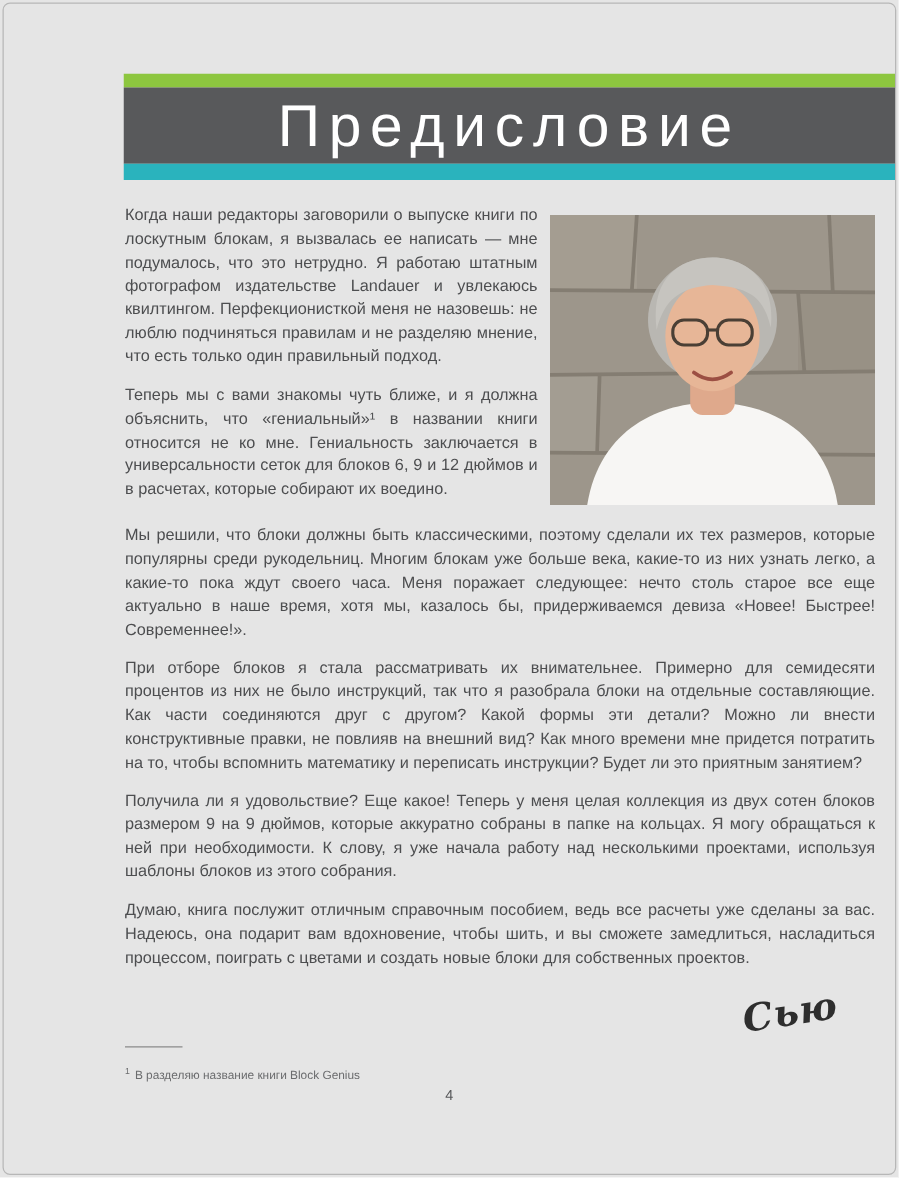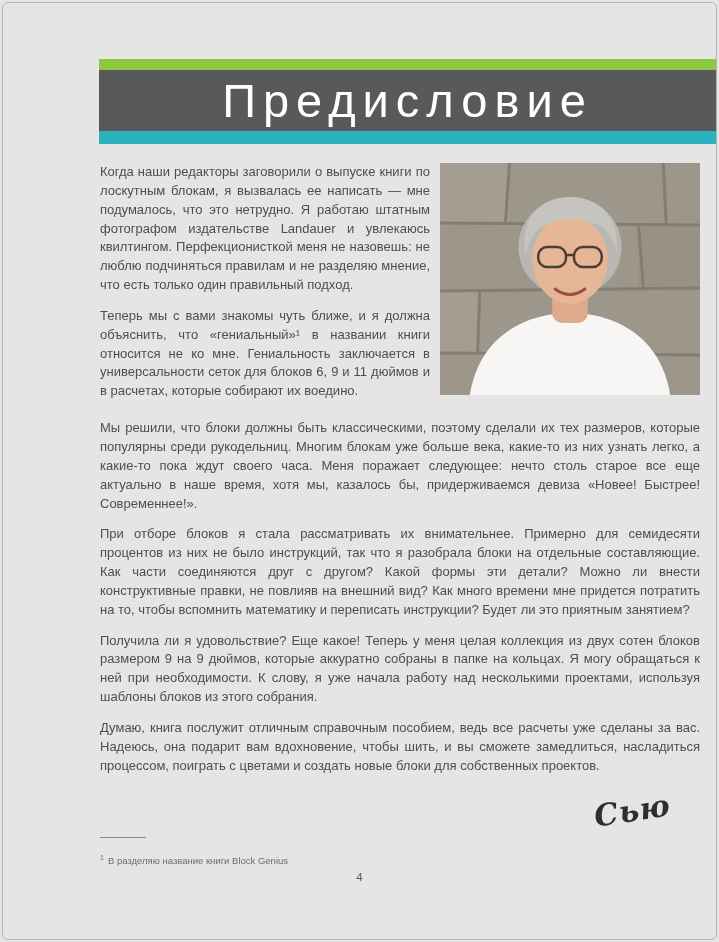--- a/index.html
+++ b/index.html
@@ -55,20 +55,21 @@
   .content p {
     margin: 0 0 12px 0;
     font-size: 13px;
     line-height: 1.45;
     text-align: justify;
   }
   .intro-row {
     display: flex;
     gap: 10px;
     margin-bottom: 6px;
+    align-items: center;
   }
   .intro-text { flex: 0 0 330px; }
   .photo {
     flex: 1;
     height: 232px;
     overflow: hidden;
   }
   .photo svg { display: block; width: 100%; height: 100%; }
 
   
@@ -126,21 +127,21 @@
     <div class="header-gray">
       <h1>Предисловие</h1>
     </div>
     <div class="stripe-teal"></div>
   </div>
 
   <div class="content">
     <div class="intro-row">
       <div class="intro-text">
         <p>Когда наши редакторы заговорили о выпуске книги по лоскутным блокам, я вызвалась ее написать — мне подумалось, что это нетрудно. Я работаю штатным фотографом издательстве Landauer и увлекаюсь квилтингом. Перфекционисткой меня не назовешь: не люблю подчиняться правилам и не разделяю мнение, что есть только один правильный подход.</p>
-        <p>Теперь мы с вами знакомы чуть ближе, и я должна объяснить, что «гениальный»¹ в названии книги относится не ко мне. Гениальность заключается в универсальности сеток для блоков 6, 9 и 11 дюймов и в расчетах, которые собирают их воедино.</p>
+        <p>Теперь мы с вами знакомы чуть ближе, и я должна объяснить, что «гениальный»¹ в названии книги относится не ко мне. Гениальность заключается в универсальности сеток для блоков 6, 9 и 12 дюймов и в расчетах, которые собирают их воедино.</p>
       </div>
       <div class="photo">
         <svg viewBox="0 0 262 232" preserveAspectRatio="none">
           <rect width="262" height="232" fill="#9d968b"></rect>
           <rect x="0" y="0" width="70" height="60" fill="#a8a196" opacity="0.6"></rect>
           <rect x="200" y="62" width="62" height="64" fill="#938c80" opacity="0.5"></rect>
           <rect x="0" y="128" width="40" height="62" fill="#aaa399" opacity="0.5"></rect>
           <g stroke="#847d72" stroke-width="3">
             <line x1="0" y1="60" x2="262" y2="62"></line>
             <line x1="0" y1="128" x2="262" y2="125"></line>

